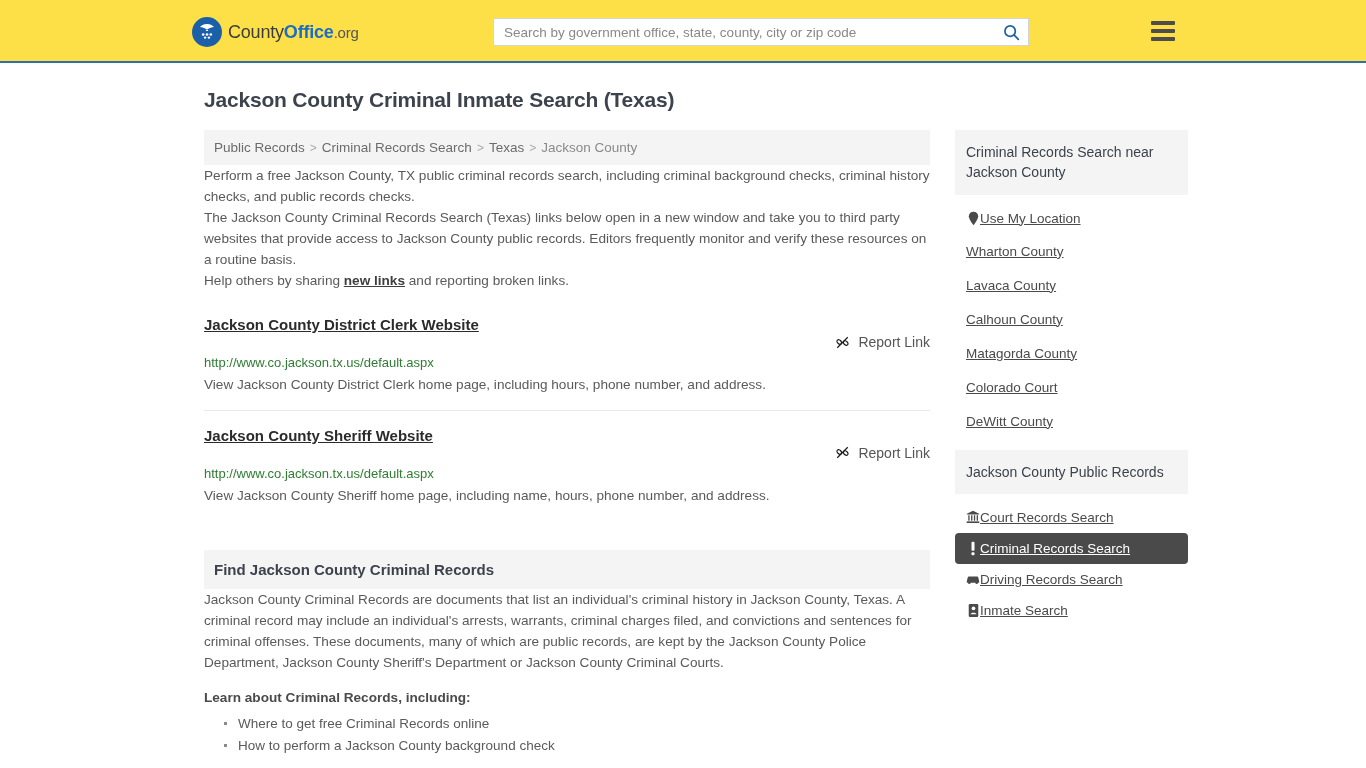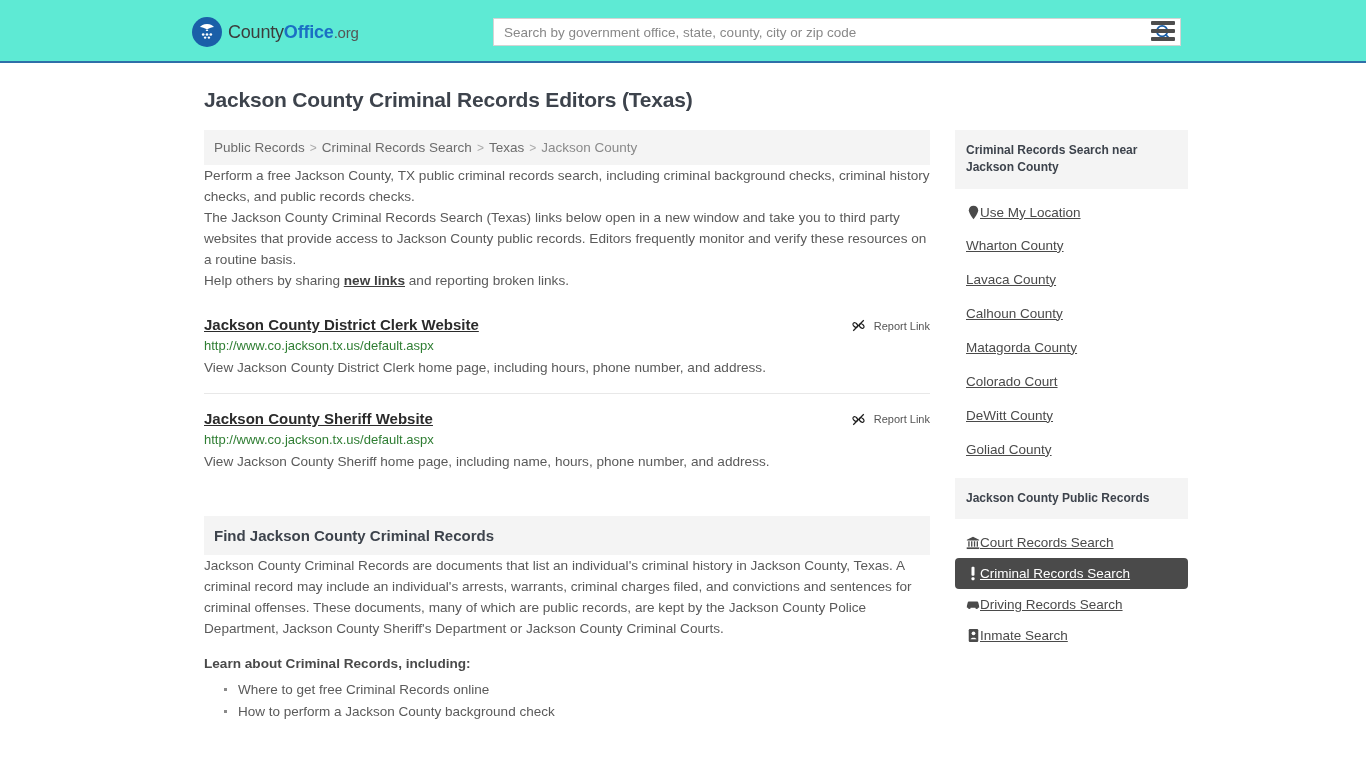--- a/index.html
+++ b/index.html
@@ -7,21 +7,21 @@
     width: 1366px; height: 768px;
     overflow: hidden;
     background: #ffffff;
     font-family: "Liberation Sans", sans-serif;
     color: #4a4a4a;
   }
 
   
   .site-header {
     height: 63px;
-    background: #5eead4;
+    background: #fde047;
     border-bottom: 2px solid #2f6fa8;
     display: flex;
     align-items: center;
     position: relative;
   }
   .logo-wrap {
     position: absolute;
     left: 192px;
     top: 17px;
     display: flex;
@@ -47,21 +47,21 @@
     font-family: "Liberation Sans", sans-serif;
   }
   .logo-text .t1 { color: #3c3c3c; }
   .logo-text .t2 { color: #1a6fc4; font-weight: bold; }
   .logo-text .t3 { color: #555; font-size: 15px; }
 
   .search-wrap {
     position: absolute;
     left: 493px;
     top: 18px;
-    width: 688px;
+    width: 536px;
     height: 28px;
     background: #ffffff;
     border: 1px solid #d4d4d4;
     display: flex;
     align-items: center;
   }
   .search-input {
     flex: 1;
     height: 100%;
     border: 0;
@@ -154,39 +154,39 @@
 
   
   .results { margin-top: 25px; }
   .result-item { padding: 0 0 14px 0; }
   .result-item + .result-item {
     border-top: 1px solid #e8e8e8;
     padding-top: 16px;
   }
   .result-head {
     display: flex;
-    align-items: flex-end;
+    align-items: flex-start;
     justify-content: space-between;
   }
   .result-title {
     font-size: 15px;
     font-weight: bold;
     color: #2b2b2b;
     text-decoration: underline;
   }
   .report-link {
     display: flex;
     align-items: center;
     gap: 8px;
-    font-size: 11px;
+    font-size: 14px;
     color: #555;
     white-space: nowrap;
     cursor: pointer;
     text-decoration: none;
-    margin-top: 1px;
+    margin-top: 18px;
   }
   .result-url {
     font-size: 13px;
     color: #2e7d32;
     margin-top: 5px;
     display: block;
     text-decoration: none;
   }
   .result-desc {
     font-size: 13.6px;
@@ -228,22 +228,22 @@
     top: 9px;
     width: 3px; height: 3px;
     background: #8a8a8a;
   }
 
   
   .panel { margin-bottom: 12px; }
   .panel-head {
     background: #f4f4f4;
     padding: 12px 11px;
-    font-size: 12px;
-    font-weight: bold;
+    font-size: 14px;
+    font-weight: normal;
     color: #3d434c;
     line-height: 1.45;
   }
   .panel-list { padding: 8px 0 0 0; }
   .panel-row {
     display: flex;
     align-items: flex-start;
     gap: 0;
     padding: 8px 11px;
     border-radius: 4px;
@@ -300,21 +300,21 @@
 
   <div class="hamburger">
     <span></span>
     <span></span>
     <span></span>
   </div>
 </div>
 
 <div class="page">
 
-  <h1 class="page-title">Jackson County Criminal Records Editors (Texas)</h1>
+  <h1 class="page-title">Jackson County Criminal Inmate Search (Texas)</h1>
 
   <div class="columns">
 
     <div class="main-col">
 
       <nav class="breadcrumb">
         <a href="#">Public Records</a>
         <span class="sep">&gt;</span>
         <a href="#">Criminal Records Search</a>
         <span class="sep">&gt;</span>
@@ -386,21 +386,20 @@
               </svg>
             </span>
             <a href="#">Use My Location</a>
           </div>
           <div class="county-row"><a href="#">Wharton County</a></div>
           <div class="county-row"><a href="#">Lavaca County</a></div>
           <div class="county-row"><a href="#">Calhoun County</a></div>
           <div class="county-row"><a href="#">Matagorda County</a></div>
           <div class="county-row"><a href="#">Colorado Court</a></div>
           <div class="county-row"><a href="#">DeWitt County</a></div>
-          <div class="county-row"><a href="#">Goliad County</a></div>
         </div>
       </div>
 
       <div class="panel">
         <div class="panel-head">Jackson County Public Records</div>
         <div class="panel-list">
 
           <div class="panel-row">
             <span class="panel-icon">
               <svg width="14" height="14" viewBox="0 0 16 16">

